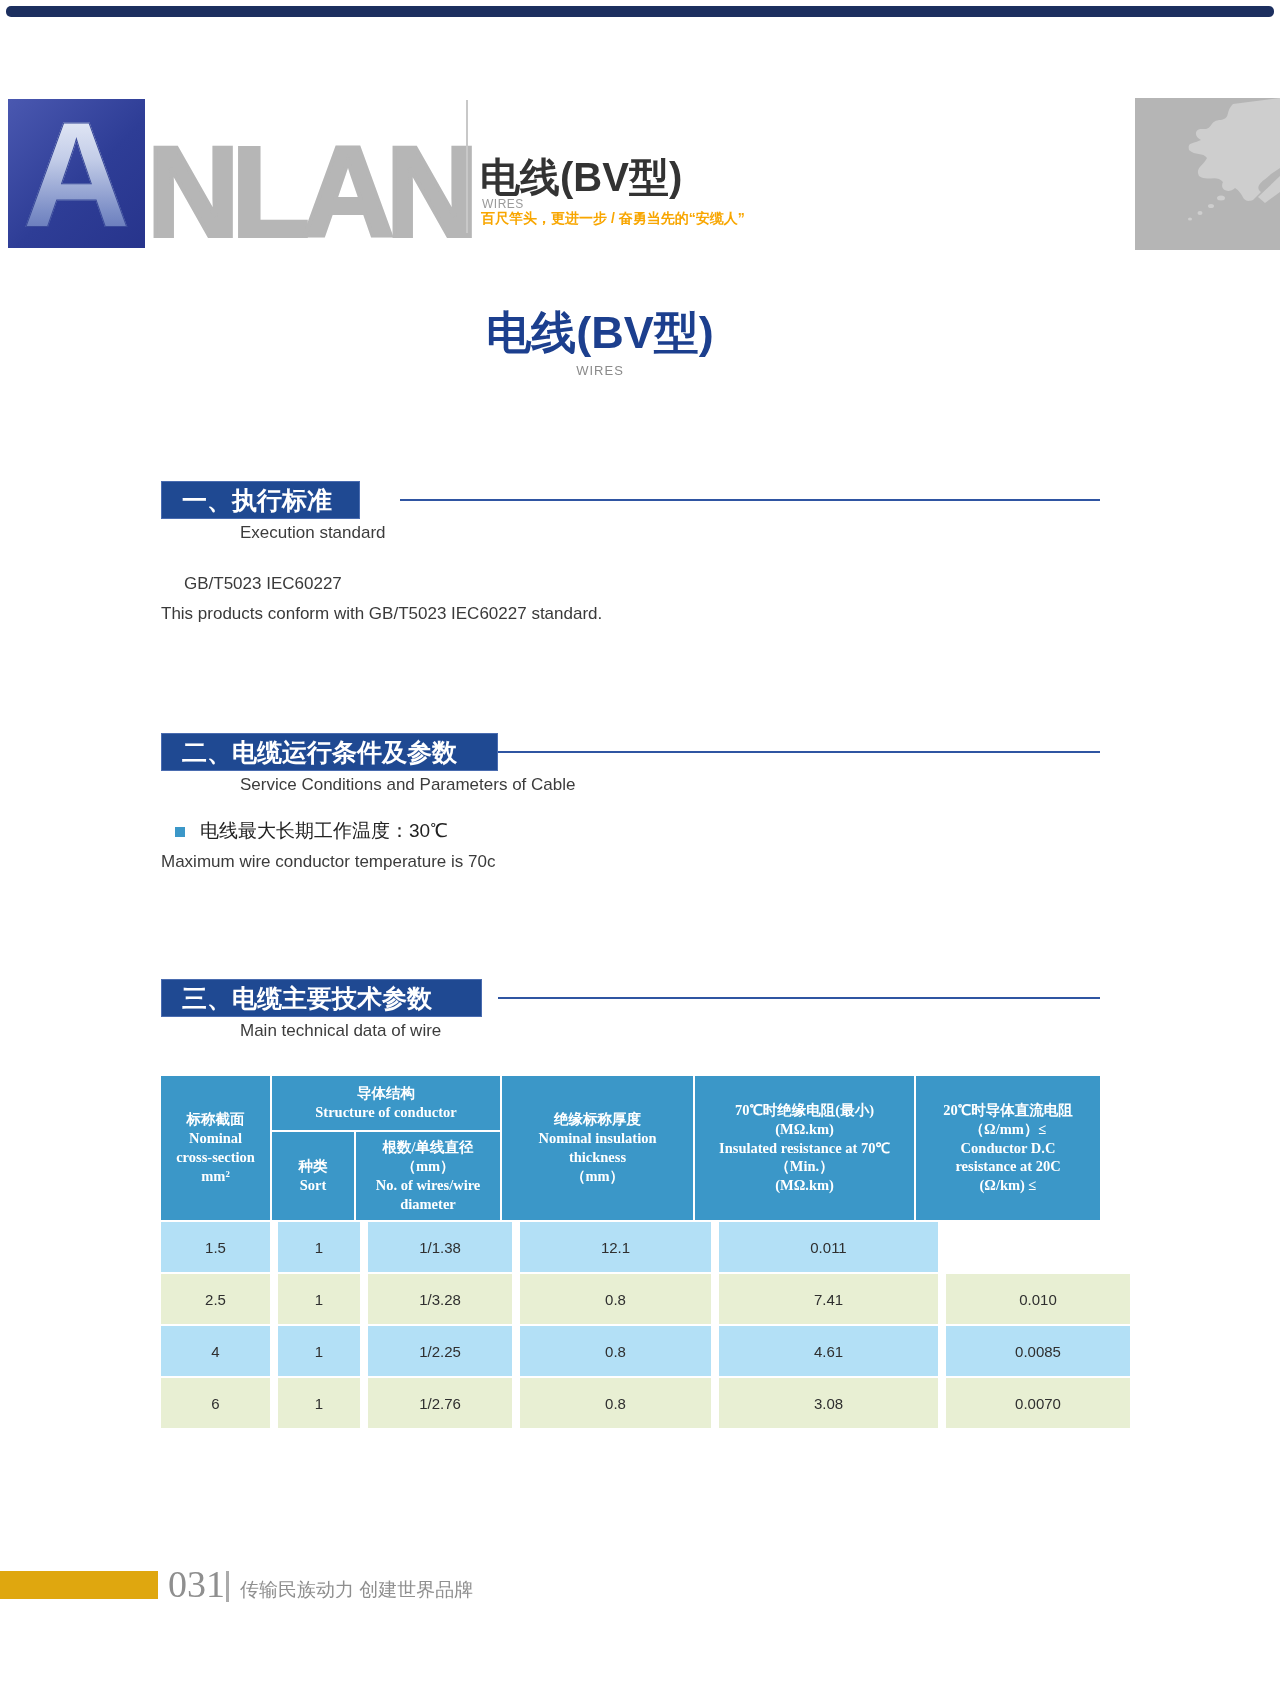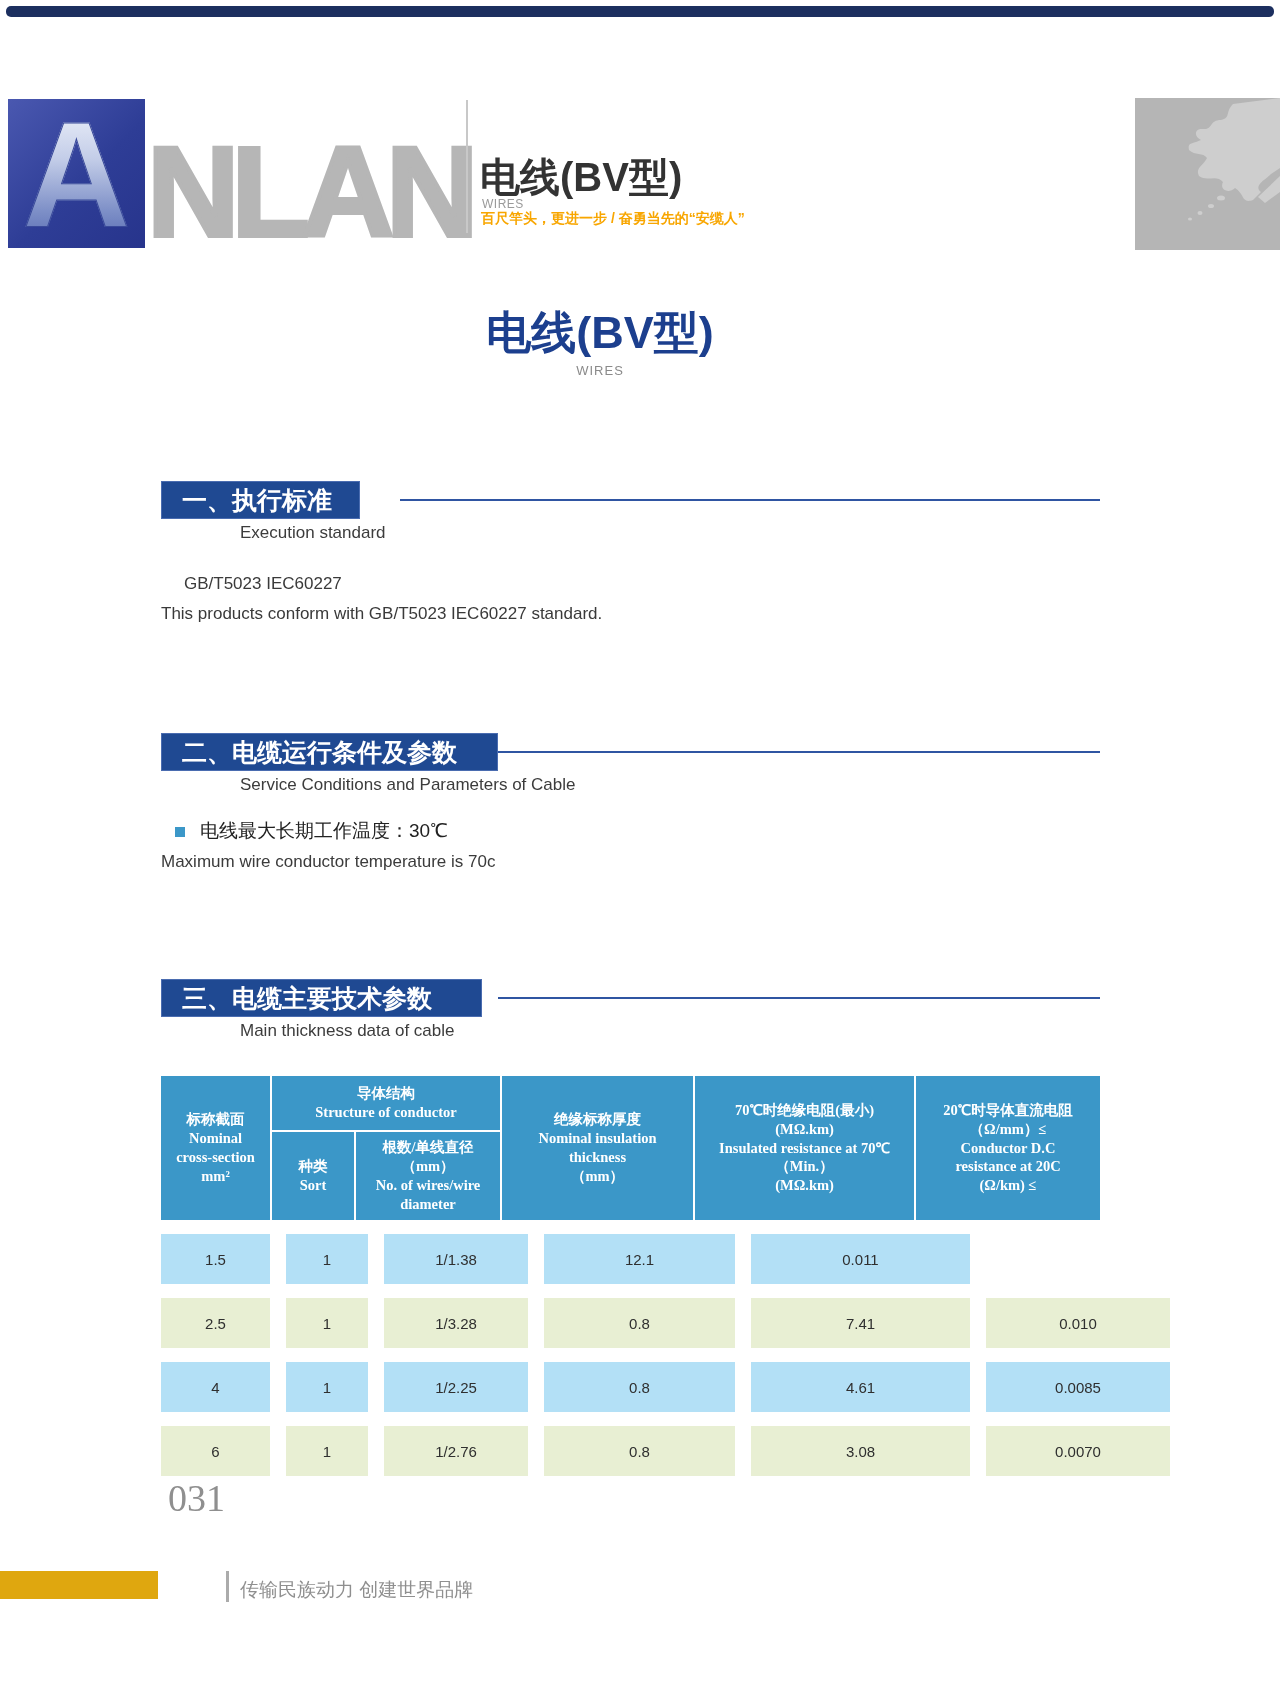--- a/index.html
+++ b/index.html
@@ -55,29 +55,29 @@
   
   .tbl{position:absolute;left:161px;top:1076px;width:939px;}
   .tbl-head{display:grid;grid-template-columns:109px 82px 144px 191px 219px 184px;
             grid-template-rows:54px 88px;gap:2px;
             grid-template-areas:"c1 g g c4 c5 c6" "c1 c2 c3 c4 c5 c6";}
   .area-c1{grid-area:c1}.area-g{grid-area:g}.area-c2{grid-area:c2}
   .area-c3{grid-area:c3}.area-c4{grid-area:c4}.area-c5{grid-area:c5}.area-c6{grid-area:c6}
   .th{background:#3b97c8;color:#fff;font-family:"Liberation Serif",serif;font-weight:bold;
       font-size:14.5px;line-height:1.3;display:flex;align-items:center;justify-content:center;
       text-align:center;white-space:pre-line;padding:0 2px;box-sizing:border-box;}
-  .tr{display:grid;grid-template-columns:109px 82px 144px 191px 219px 184px;gap:16px;
-      height:50px;margin-top:14px;}
+  .tr{display:grid;grid-template-columns:109px 82px 144px 191px 219px 184px;gap:8px;
+      height:50px;margin-top:2px;}
   .td{display:flex;align-items:center;justify-content:center;font-size:15px;color:#2f2f2f;}
   .tr.blue .td{background:#b3e0f6;}
   .tr.green .td{background:#e8efd3;}
 
   
   .gold-bar{position:absolute;left:0;top:1571px;width:158px;height:28px;background:#dfa70f;}
-  .page-number{position:absolute;left:168px;top:1476px;font-family:"Liberation Serif",serif;
+  .page-number{position:absolute;left:168px;top:1562px;font-family:"Liberation Serif",serif;
                font-size:38px;color:#8f8f8f;}
   .footer-vbar{position:absolute;left:226px;top:1571px;width:3px;height:31px;background:#ababab;}
   .footer-slogan{position:absolute;left:240px;top:1577px;font-size:19px;color:#8f8f8f;}
 </style>
 </head>
 <body>
 
 <div class="page">
 
   <div class="topbar"></div>
@@ -116,21 +116,21 @@
 
   <div class="sec-box sec2">二、电缆运行条件及参数</div>
   <div class="sec-line line2"></div>
   <div class="sec-sub sub2">Service Conditions and Parameters of Cable</div>
   <div class="bullet-square"></div>
   <div class="bullet-cn">电线最大长期工作温度：30℃</div>
   <div class="bullet-en">Maximum wire conductor temperature is 70c</div>
 
   <div class="sec-box sec3">三、电缆主要技术参数</div>
   <div class="sec-line line3"></div>
-  <div class="sec-sub sub3">Main thickness data of cable</div>
+  <div class="sec-sub sub3">Main technical data of wire</div>
 
   <div class="tbl">
     <div class="tbl-head">
       <div class="th area-c1">标称截面
 Nominal
 cross-section
 mm²</div>
       <div class="th area-g">导体结构
 Structure of conductor</div>
       <div class="th area-c2">种类

